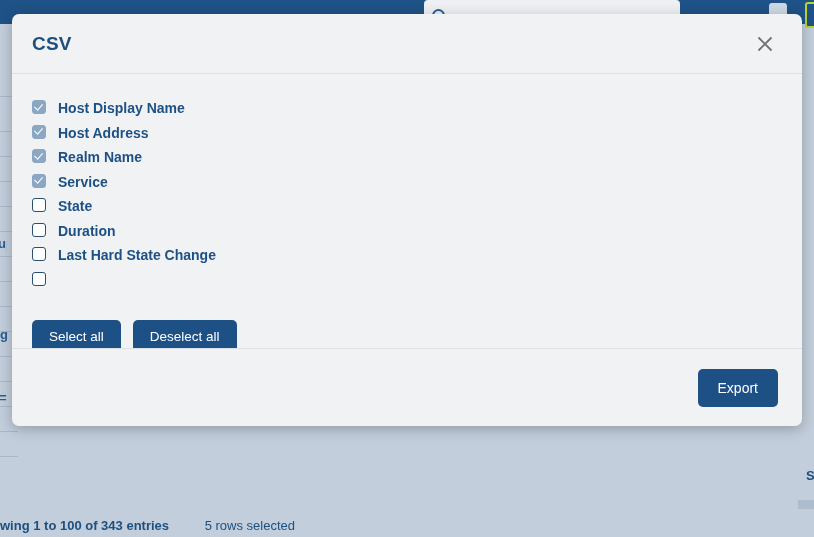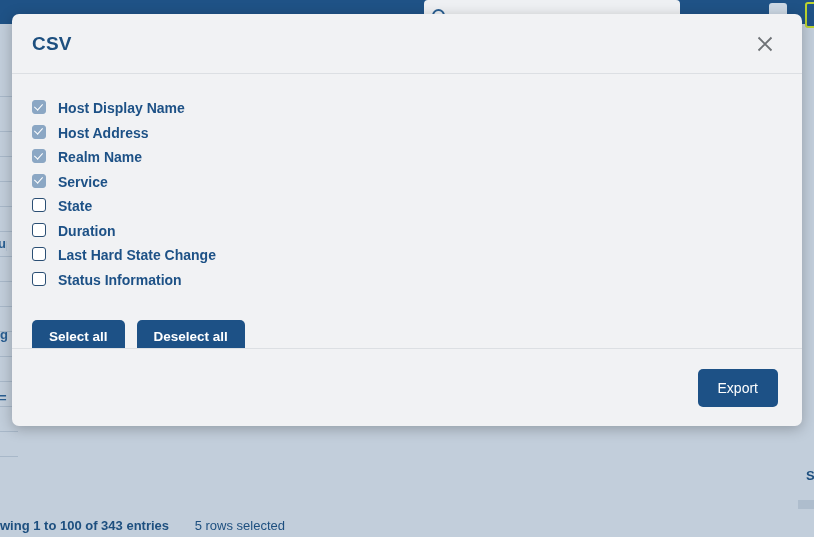--- a/index.html
+++ b/index.html
@@ -119,21 +119,21 @@
     color: #1d4f7f;
     font-size: 13px;
     font-weight: bold;
     padding-top: 9px;
     box-sizing: border-box;
     overflow: hidden;
     white-space: nowrap;
   }
   .bg-footer .sel {
     font-weight: normal;
-    margin-left: 22px;
+    margin-left: 32px;
   }
 
   
   #modal {
     position: absolute;
     left: 12px;
     top: 14px;
     width: 790px;
     height: 412px;
     background: #f1f2f4;
@@ -237,21 +237,20 @@
   }
   .btn {
     background: #1d5186;
     color: #ffffff;
     border: none;
     border-radius: 5px;
     font-size: 13.5px;
     font-family: "Liberation Sans", sans-serif;
     padding: 9px 17px;
     cursor: pointer;
-    font-weight: bold;
   }
 
   .modal-footer {
     height: 78px;
     min-height: 78px;
     border-top: 1px solid #dcdfe3;
     display: flex;
     align-items: center;
     justify-content: flex-end;
     padding: 0 24px;
@@ -350,21 +349,20 @@
         <li class="col-item">
           <span class="cbox off"></span>
           <span class="col-label">Duration</span>
         </li>
         <li class="col-item">
           <span class="cbox off"></span>
           <span class="col-label">Last Hard State Change</span>
         </li>
         <li class="col-item">
           <span class="cbox off"></span>
-          <span class="col-label">Status Information</span>
         </li>
       </ul>
 
     <div class="action-row">
       <button class="btn">Select all</button>
       <button class="btn">Deselect all</button>
     </div>
   </div>
 
   <div class="modal-footer">

